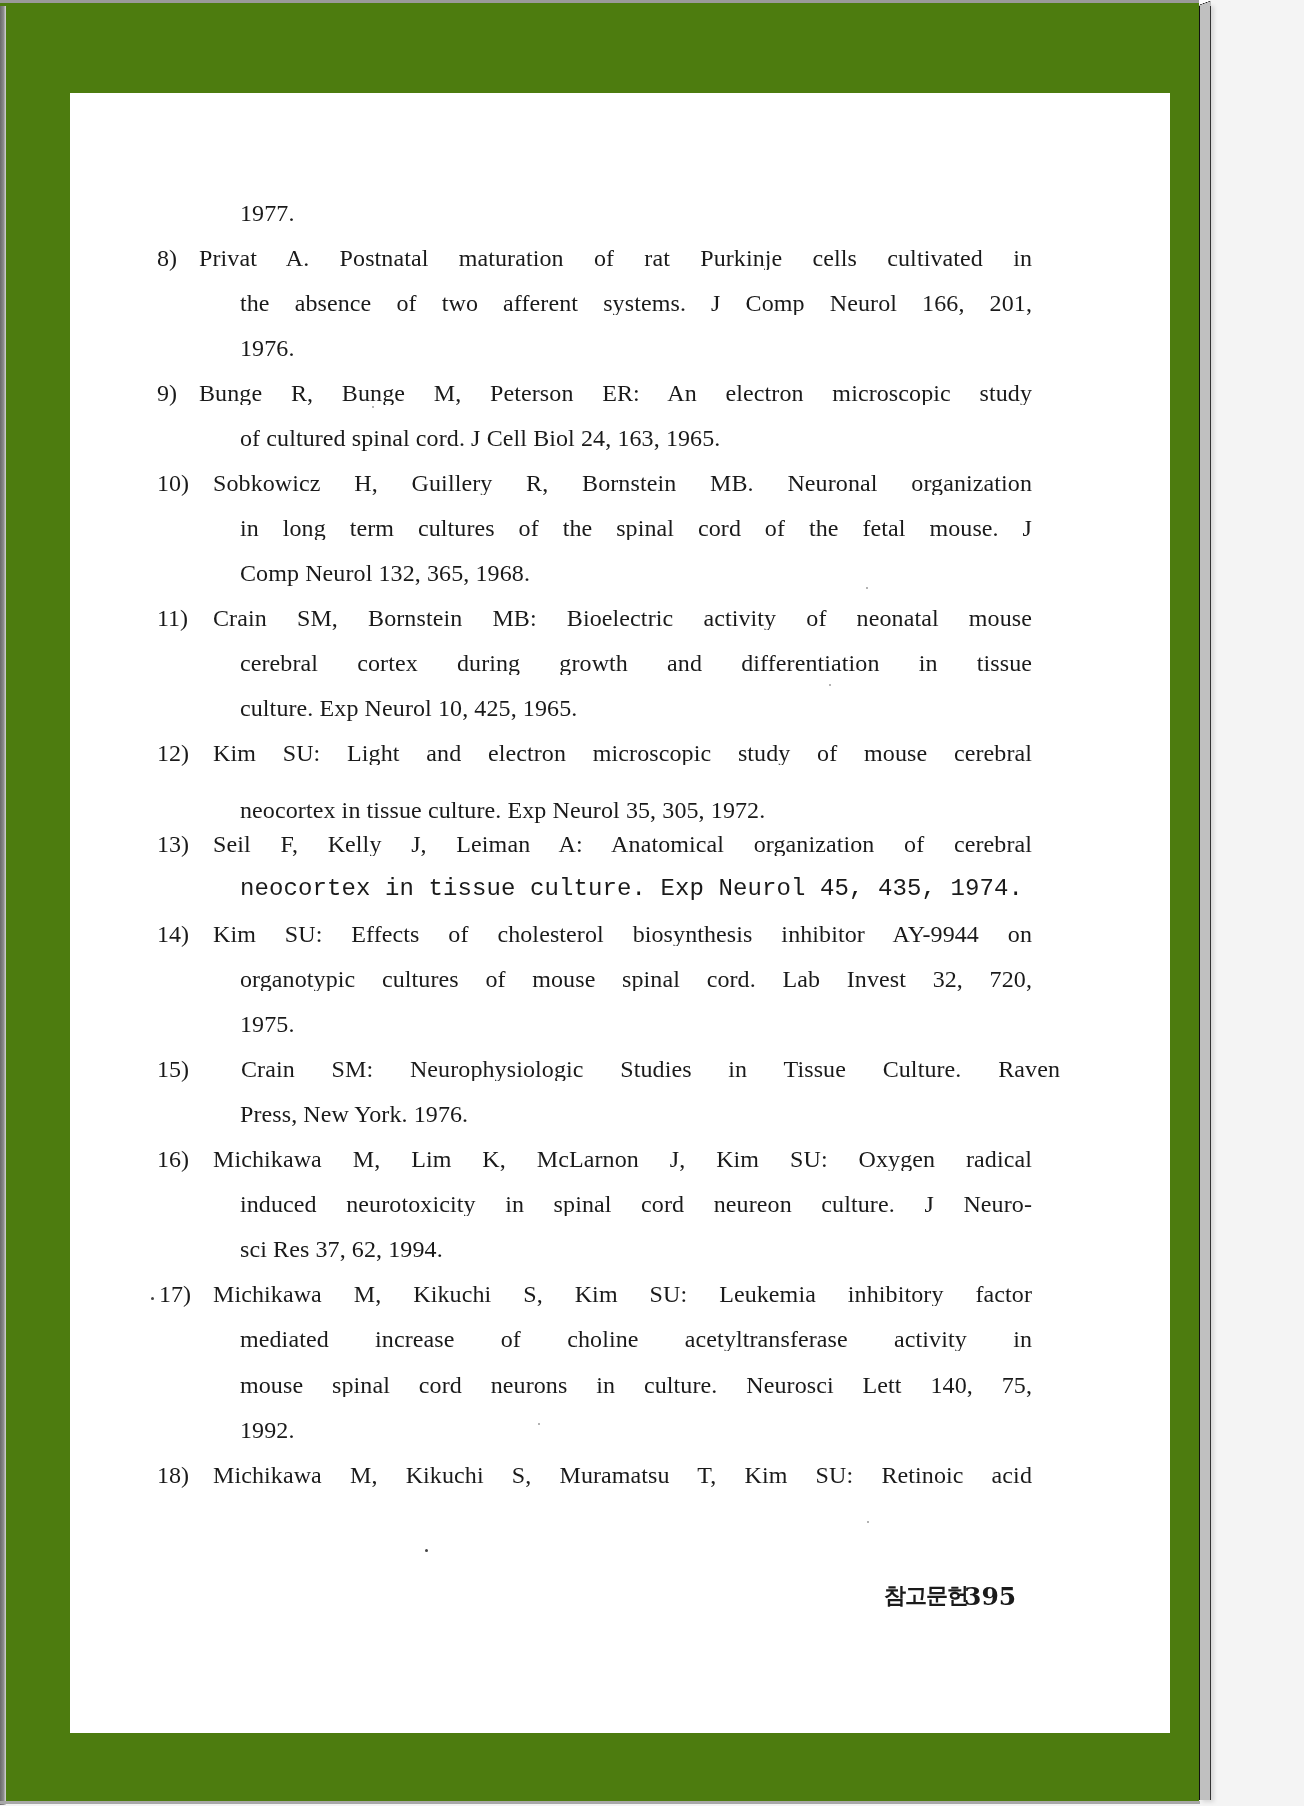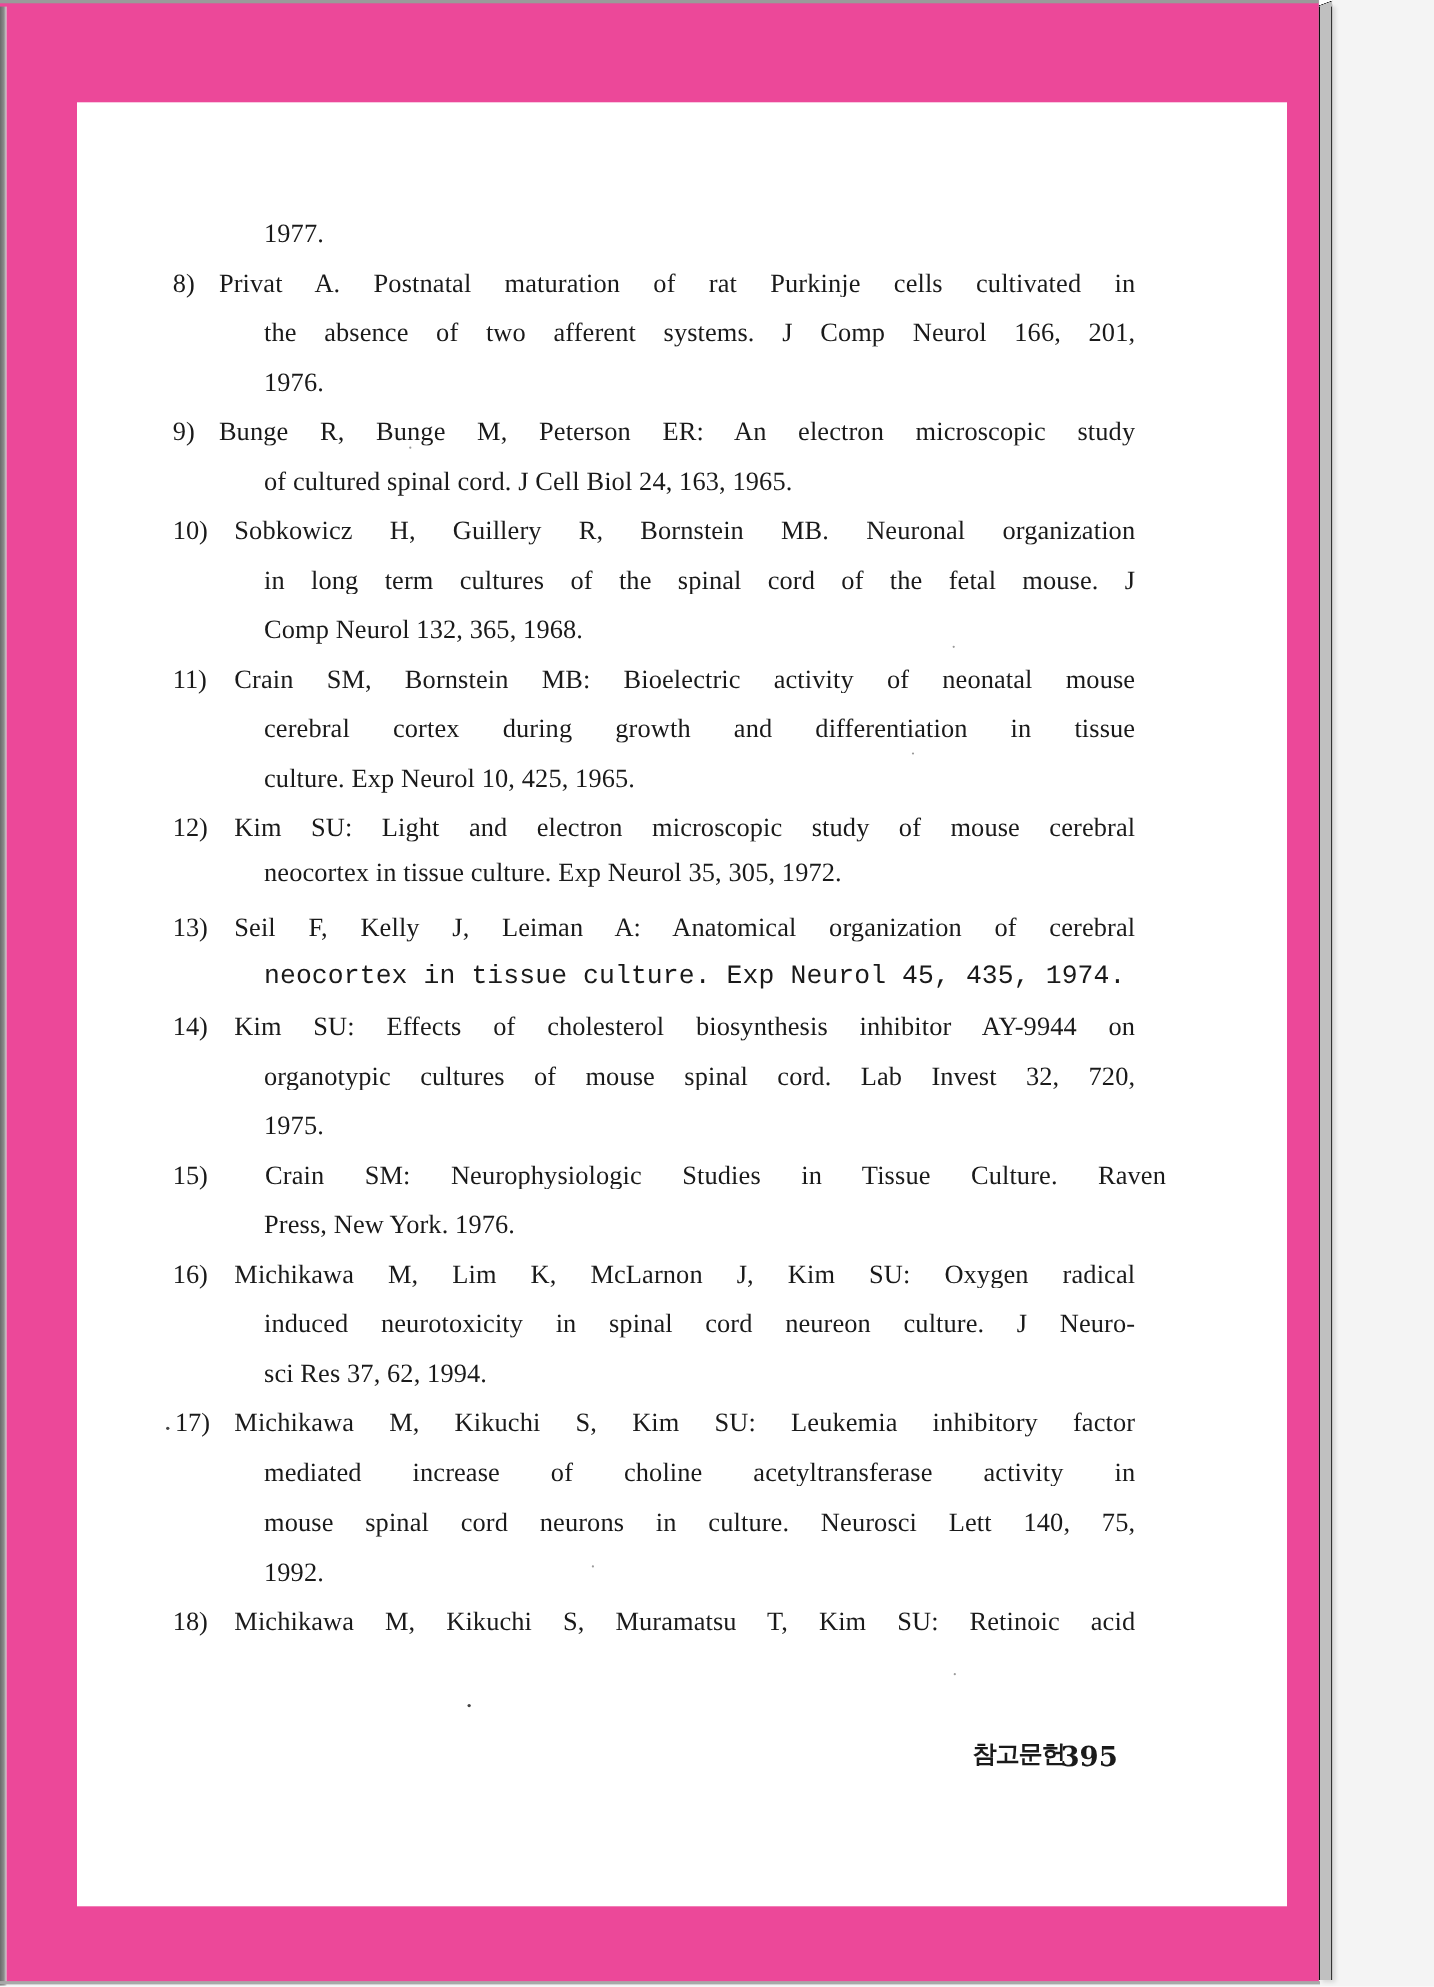--- a/index.html
+++ b/index.html
@@ -7,21 +7,21 @@
     width: 1304px; height: 1806px;
     background: #f4f4f4;
     position: relative; overflow: hidden;
     font-family: "Liberation Serif", "DejaVu Serif", serif;
     color: #1a1a1a;
   }
   .viewer { position: absolute; left: 0; top: 0; width: 1304px; height: 1806px; }
   .page {
     position: absolute; left: 0; top: 0;
     width: 1199px; height: 1802px;
-    background: #ec4899;
+    background: #4d7c0f;
     border-top: 3px solid #9a9a9a;
     box-sizing: border-box;
   }
   .page-left-edge {
     position: absolute; left: 0; top: 3px; width: 6px; height: 1799px;
     background: linear-gradient(to right, #6a6a6a, #8c8c8c 60%, #d8d8d8);
   }
   .page-right-edge {
     position: absolute; left: 1199px; top: 4px; width: 12px; height: 1796px;
     background: #c0c0c0;
@@ -103,21 +103,21 @@
       <div>
         <div class="num" style="left:157px; top:603px;">11)</div>
         <div class="line just" style="left:213px; top:603px; width:819px;">Crain SM, Bornstein MB: Bioelectric activity of neonatal mouse</div>
         <div class="line just" style="left:240px; top:648px; width:792px;">cerebral cortex during growth and differentiation in tissue</div>
         <div class="line" style="left:240px; top:693px;">culture. Exp Neurol 10, 425, 1965.</div>
       </div>
 
       <div>
         <div class="num" style="left:157px; top:738px;">12)</div>
         <div class="line just" style="left:213px; top:738px; width:819px;">Kim SU: Light and electron microscopic study of mouse cerebral</div>
-        <div class="line" style="left:240px; top:779px;">neocortex in tissue culture. Exp Neurol 35, 305, 1972.</div>
+        <div class="line" style="left:240px; top:795px;">neocortex in tissue culture. Exp Neurol 35, 305, 1972.</div>
       </div>
 
       <div>
         <div class="num" style="left:157px; top:829px;">13)</div>
         <div class="line just" style="left:213px; top:829px; width:819px;">Seil F, Kelly J, Leiman A: Anatomical organization of cerebral</div>
         <div class="line" style="left:240px; top:874px;font-family:Liberation Mono, monospace;">neocortex in tissue culture. Exp Neurol 45, 435, 1974.</div>
       </div>
 
       <div>
         <div class="num" style="left:157px; top:919px;">14)</div>

